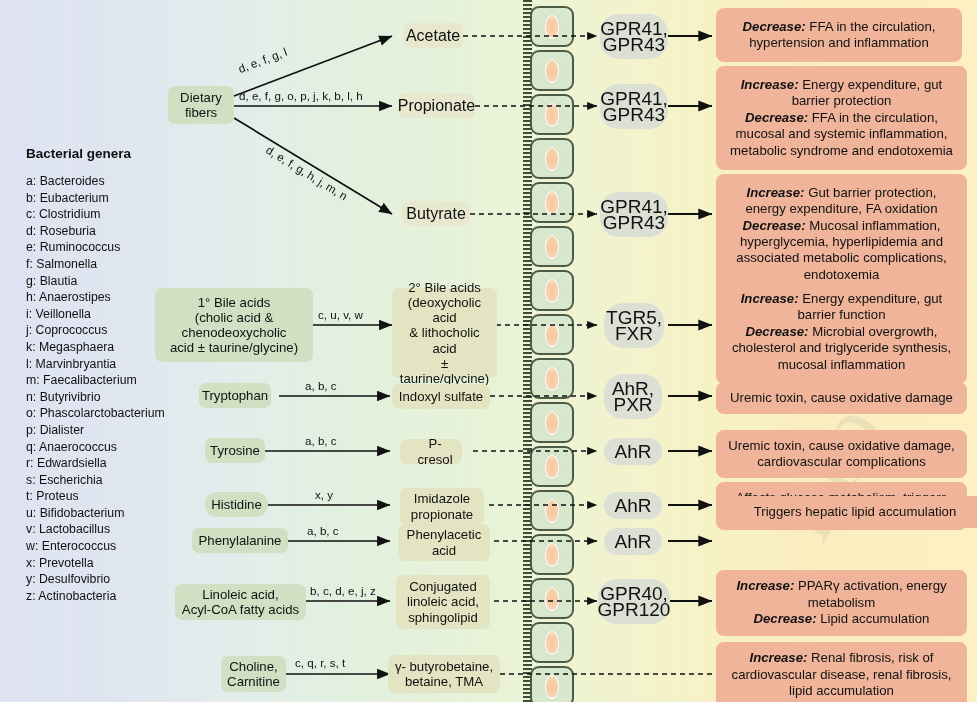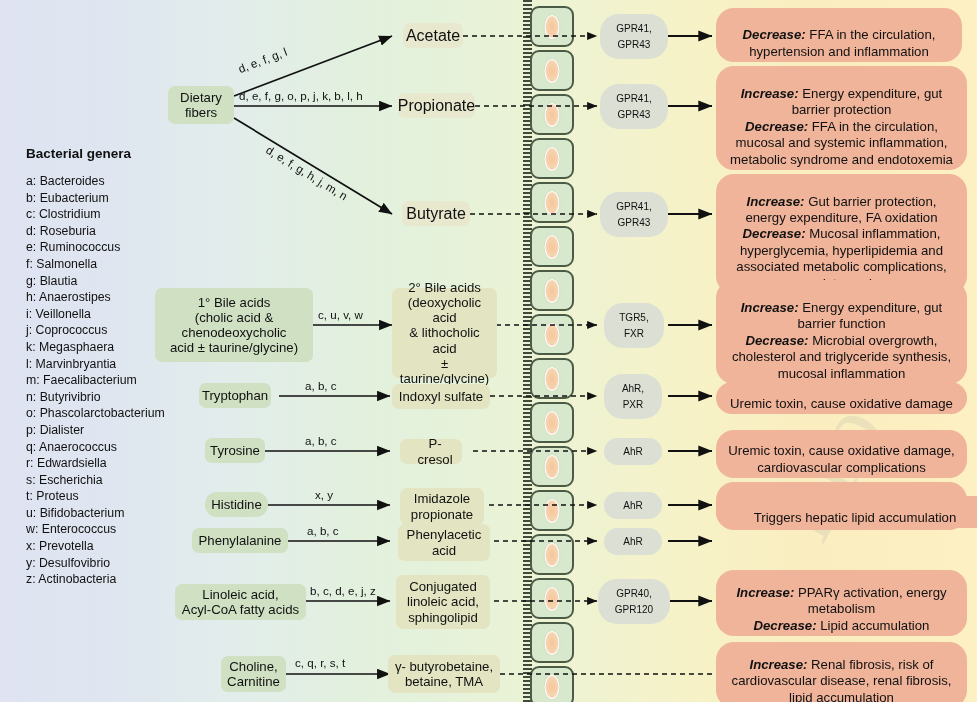--- a/index.html
+++ b/index.html
@@ -28,22 +28,22 @@
 
   
   .node{
     position:absolute;box-sizing:border-box;
     display:flex;align-items:center;justify-content:center;
     text-align:center;color:#111;border-radius:7px;
     line-height:15.2px;padding:2px 5px;
   }
   .sub{background:#cfe0c3;font-size:13.2px;}
   .met{background:#e3e4c2;font-size:13.2px;}
-  .rec{background:#dcdfd4;font-size:10px;border-radius:19px;}
-  .out{background:#f0b49a;font-size:13.2px;border-radius:18px;line-height:16.4px;align-items:flex-end;}
+  .rec{background:#dcdfd4;font-size:19px;border-radius:19px;}
+  .out{background:#f0b49a;font-size:13.2px;border-radius:8px;line-height:16.4px;}
   .out b{font-style:italic;font-weight:bold;}
   .scfa{background:#e8e8cf;font-size:16px;}
 
   
   .alabel{
     position:absolute;font-size:11.6px;color:#111;white-space:nowrap;
     transform-origin:left bottom;
   }
 
   
@@ -95,20 +95,21 @@
     <div class="legend-row"><span>l: Marvinbryantia</span></div>
     <div class="legend-row"><span>m: Faecalibacterium</span></div>
     <div class="legend-row"><span>n: Butyrivibrio</span></div>
     <div class="legend-row"><span>o: Phascolarctobacterium</span></div>
     <div class="legend-row"><span>p: Dialister</span></div>
     <div class="legend-row"><span>q: Anaerococcus</span></div>
     <div class="legend-row"><span>r: Edwardsiella</span></div>
     <div class="legend-row"><span>s: Escherichia</span></div>
     <div class="legend-row"><span>t: Proteus</span></div>
     <div class="legend-row"><span>u: Bifidobacterium</span></div>
+    <div class="legend-row"><span>v: Lactobacillus</span></div>
     <div class="legend-row"><span>w: Enterococcus</span></div>
     <div class="legend-row"><span>x: Prevotella</span></div>
     <div class="legend-row"><span>y: Desulfovibrio</span></div>
     <div class="legend-row"><span>z: Actinobacteria</span></div>
   </div>
 
   <div id="epi">
     <div id="brush"></div>
   <div class="cell" style="top: 6px;">
         <div class="nuc"></div>

